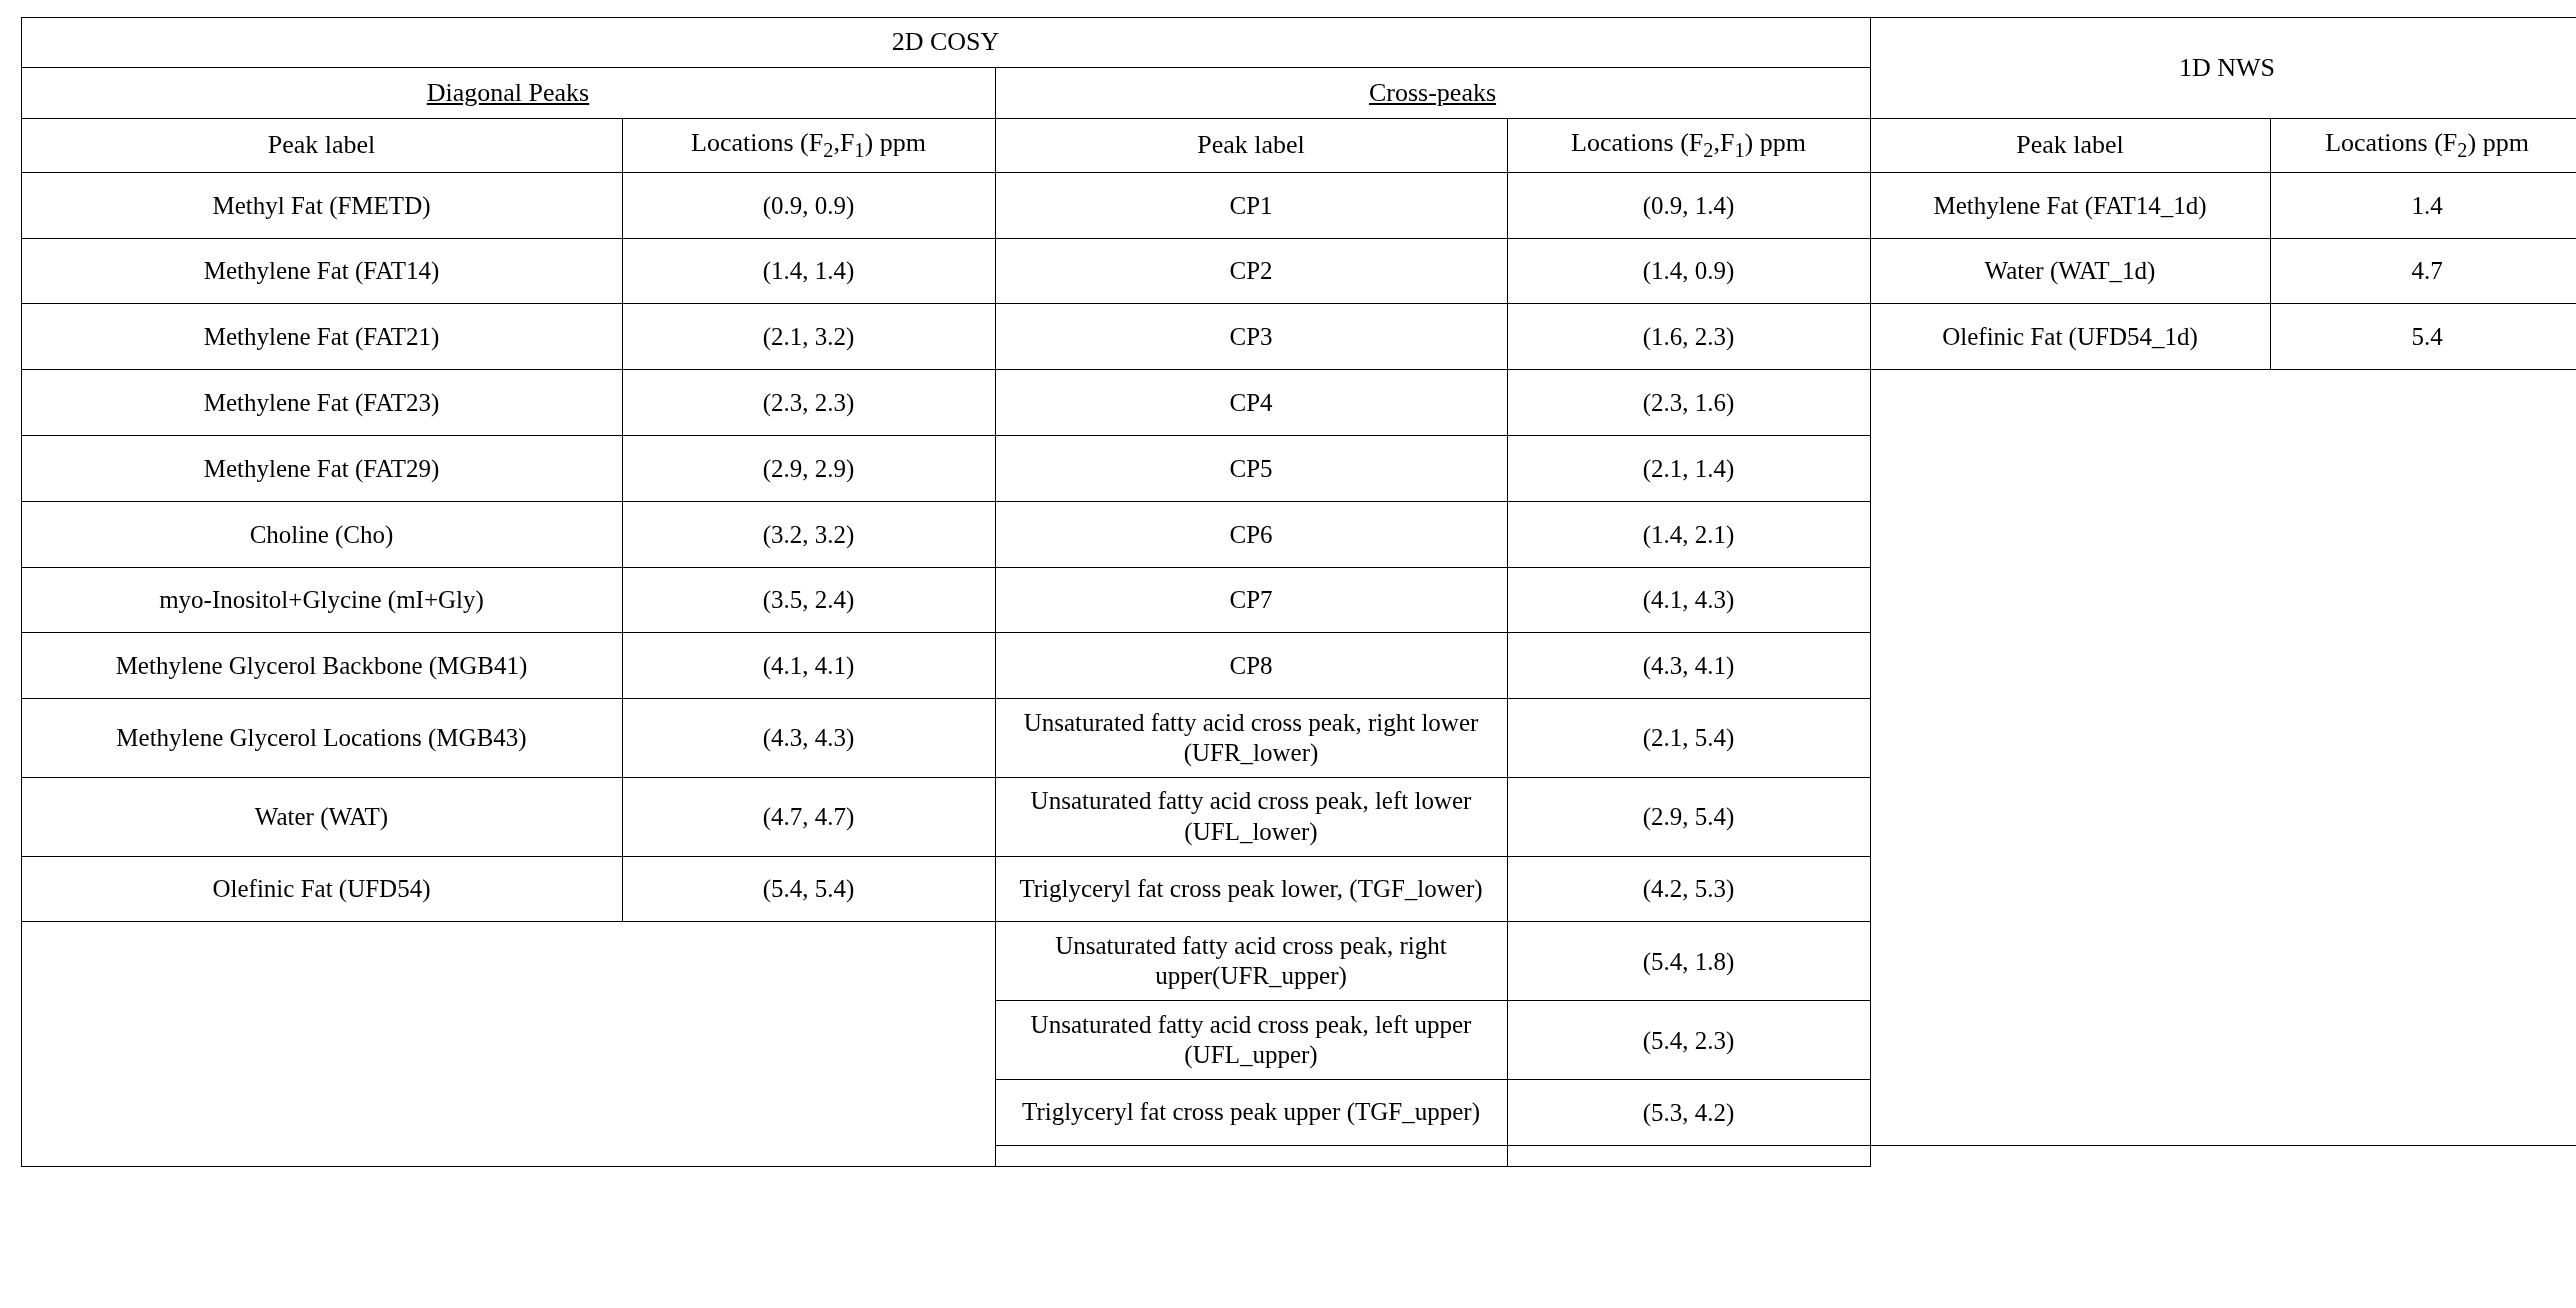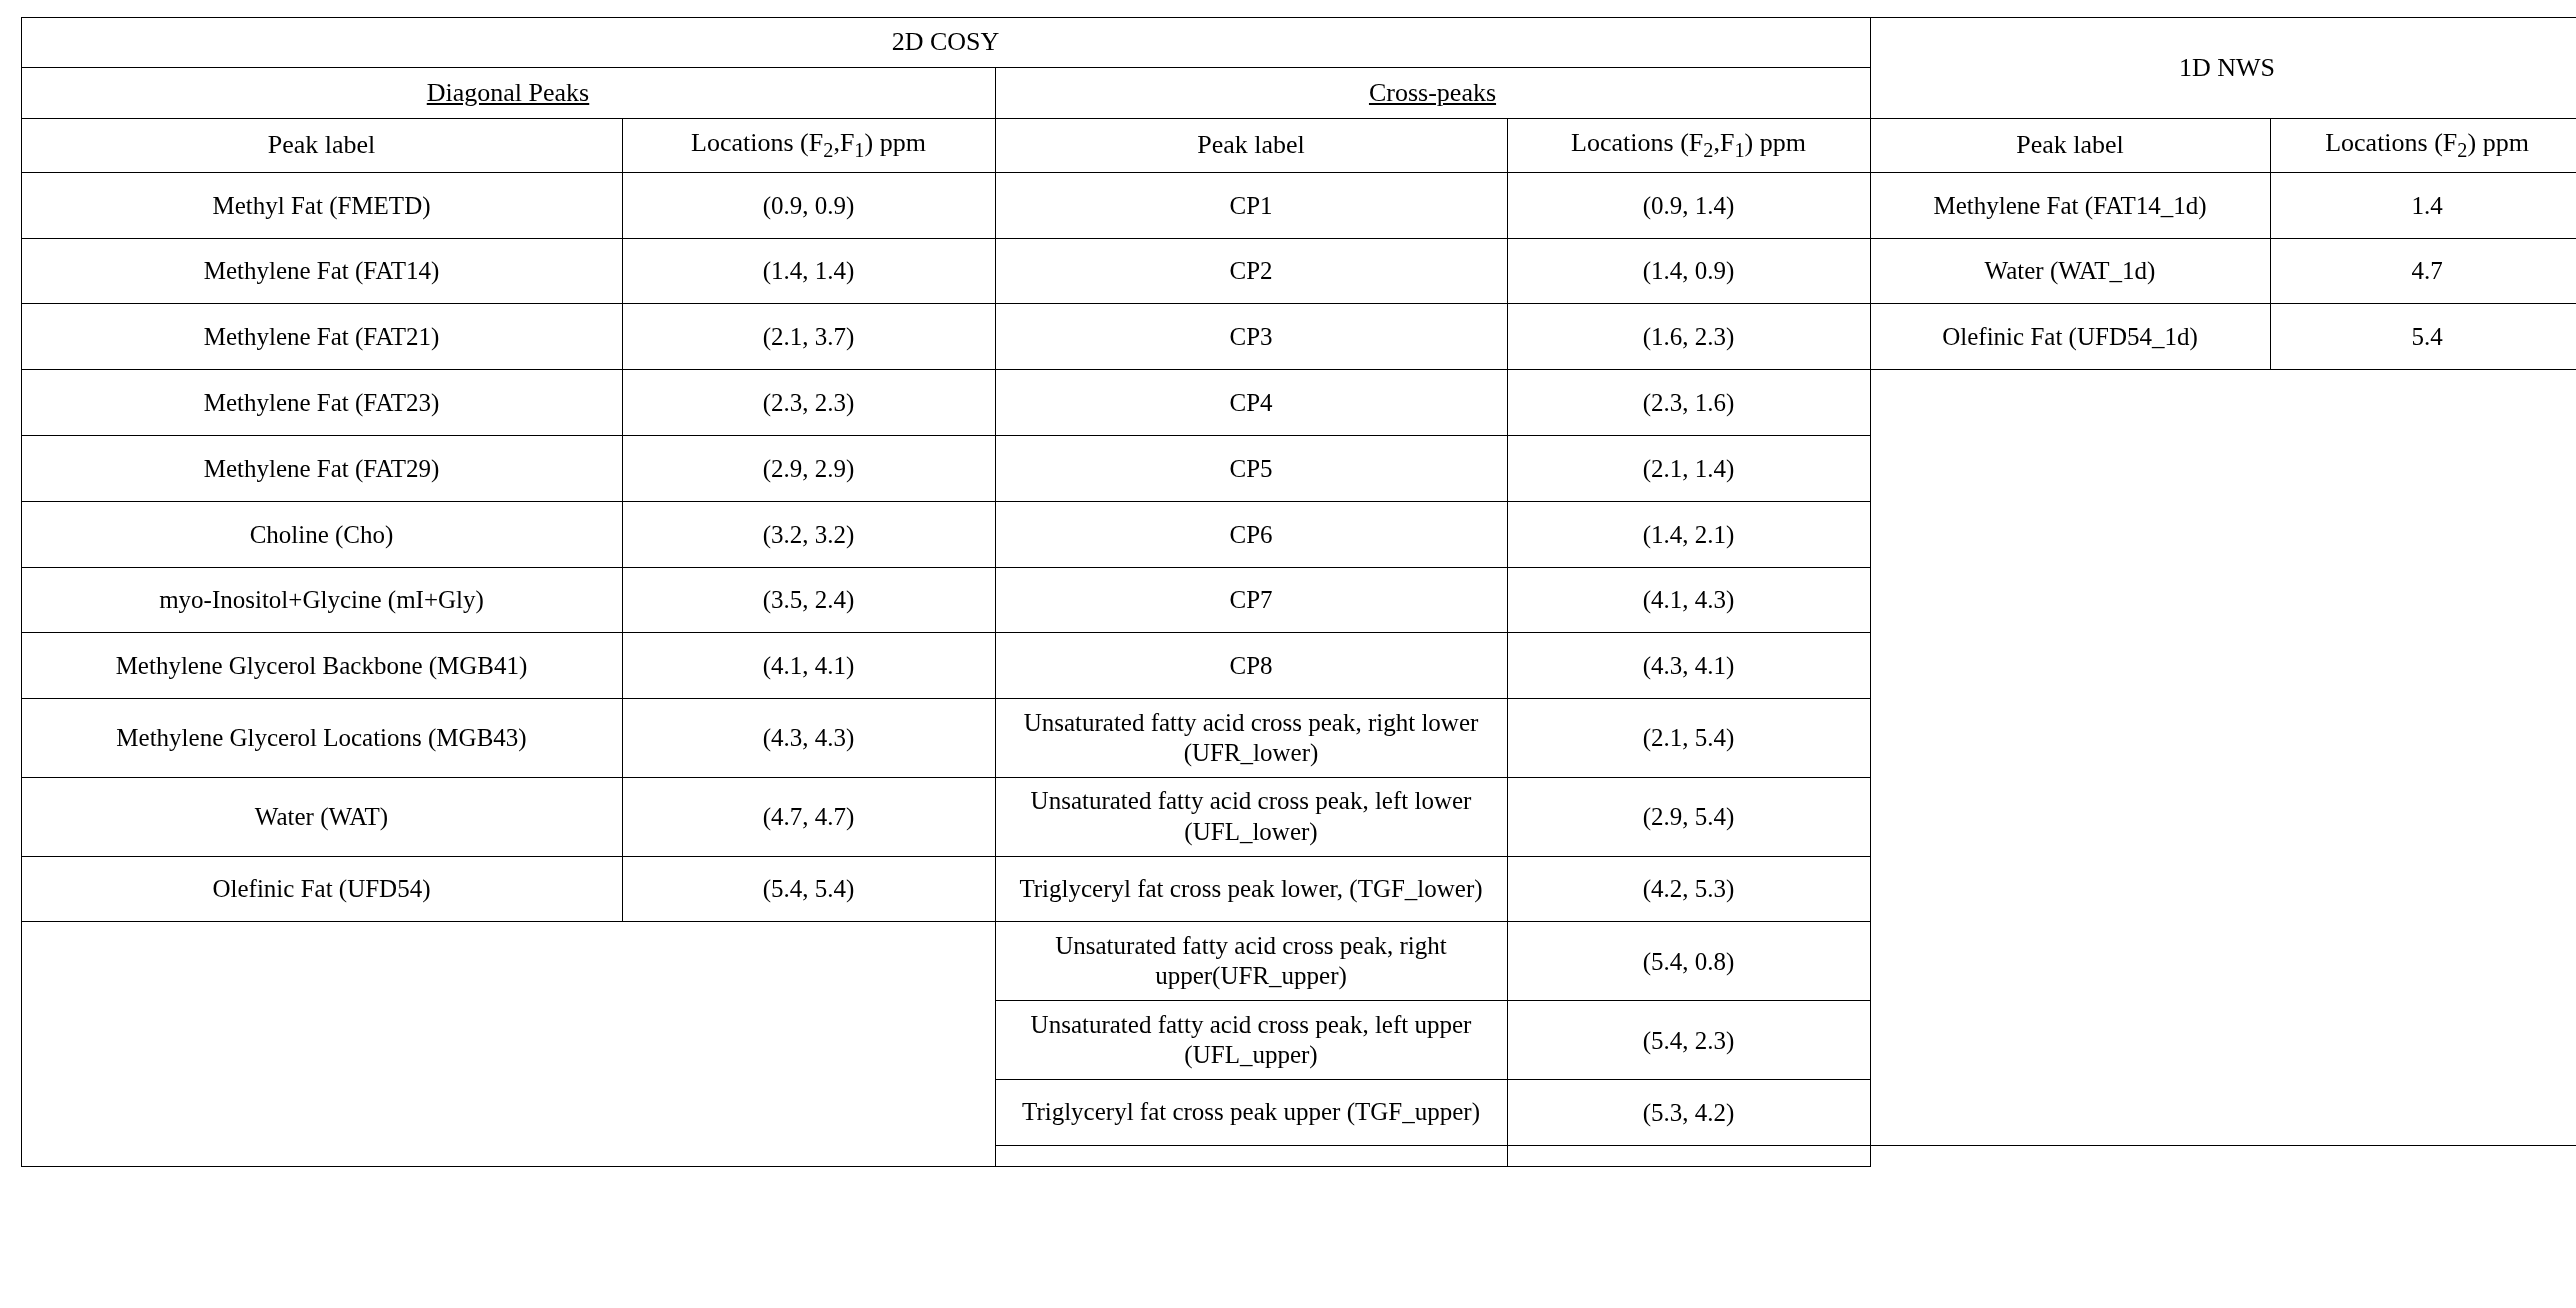--- a/index.html
+++ b/index.html
@@ -117,21 +117,21 @@
       <tr>
         <td class="data">Methylene Fat (FAT14)</td>
         <td class="data">(1.4, 1.4)</td>
         <td class="data">CP2</td>
         <td class="data">(1.4, 0.9)</td>
         <td class="data">Water (WAT_1d)</td>
         <td class="data">4.7</td>
       </tr>
       <tr>
         <td class="data">Methylene Fat (FAT21)</td>
-        <td class="data">(2.1, 3.7)</td>
+        <td class="data">(2.1, 3.2)</td>
         <td class="data">CP3</td>
         <td class="data">(1.6, 2.3)</td>
         <td class="data">Olefinic Fat (UFD54_1d)</td>
         <td class="data">5.4</td>
       </tr>
       <tr>
         <td class="data">Methylene Fat (FAT23)</td>
         <td class="data">(2.3, 2.3)</td>
         <td class="data">CP4</td>
         <td class="data">(2.3, 1.6)</td>
@@ -175,21 +175,21 @@
       </tr>
       <tr>
         <td class="data">Olefinic Fat (UFD54)</td>
         <td class="data">(5.4, 5.4)</td>
         <td class="data multiline">Triglyceryl fat cross peak lower, (TGF_lower)</td>
         <td class="data">(4.2, 5.3)</td>
       </tr>
       <tr>
         <td class="blank" rowspan="4" colspan="2"></td>
         <td class="data multiline">Unsaturated fatty acid cross peak, right upper(UFR_upper)</td>
-        <td class="data">(5.4, 0.8)</td>
+        <td class="data">(5.4, 1.8)</td>
       </tr>
       <tr>
         <td class="data multiline">Unsaturated fatty acid cross peak, left upper (UFL_upper)</td>
         <td class="data">(5.4, 2.3)</td>
       </tr>
       <tr>
         <td class="data multiline">Triglyceryl fat cross peak upper (TGF_upper)</td>
         <td class="data">(5.3, 4.2)</td>
       </tr>
       <tr>

